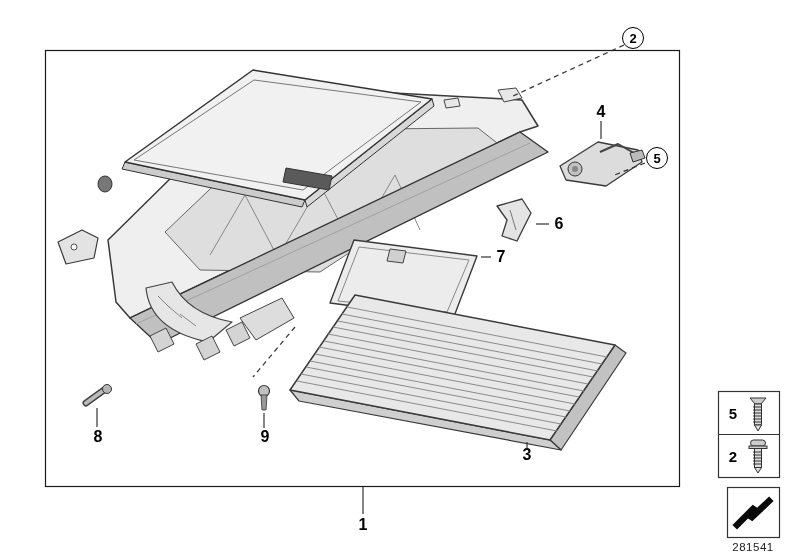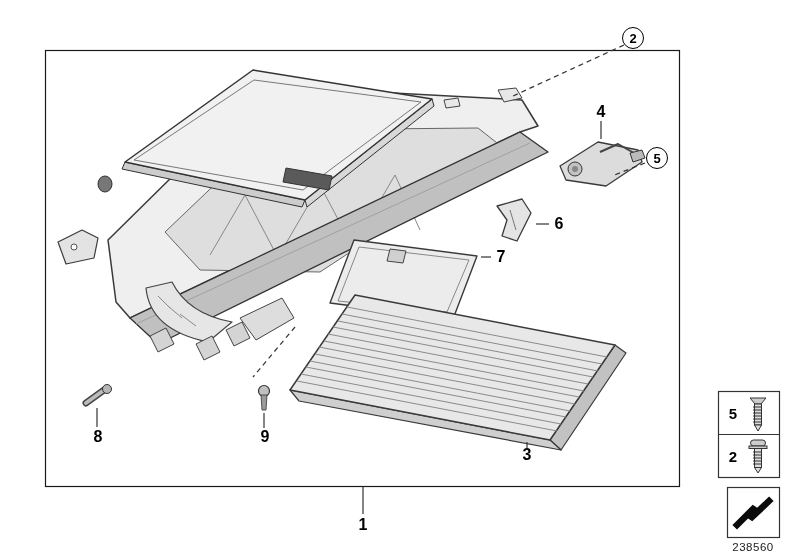--- a/index.html
+++ b/index.html
@@ -188,15 +188,15 @@
   <div class="num" style="left:601px; top:112px;">4</div>
   <div class="circle" style="left:657px; top:158px;">5</div>
   <div class="num" style="left:559px; top:224px;">6</div>
   <div class="num" style="left:501px; top:257px;">7</div>
   <div class="num" style="left:98px;  top:437px;">8</div>
   <div class="num" style="left:265px; top:437px;">9</div>
 
   <div class="legend-qty" style="left:733px; top:413px;">5</div>
   <div class="legend-qty" style="left:733px; top:456px;">2</div>
 
-  <div class="partnum">238560</div>
+  <div class="partnum">281541</div>
 
 </div>
 
 </body></html>

